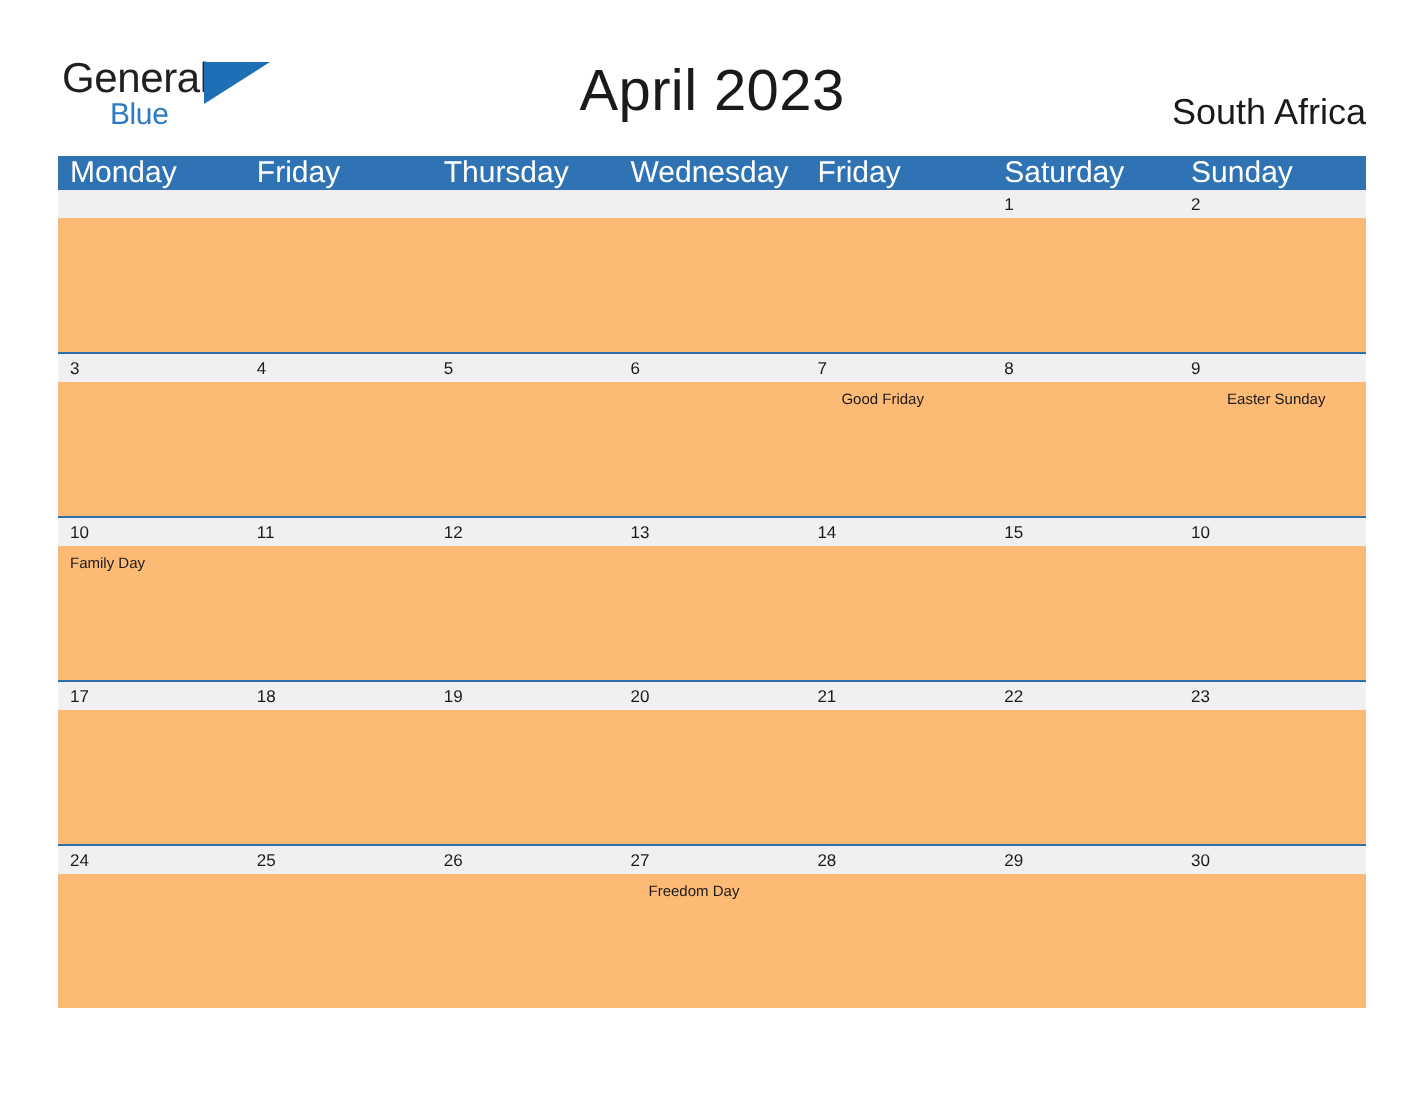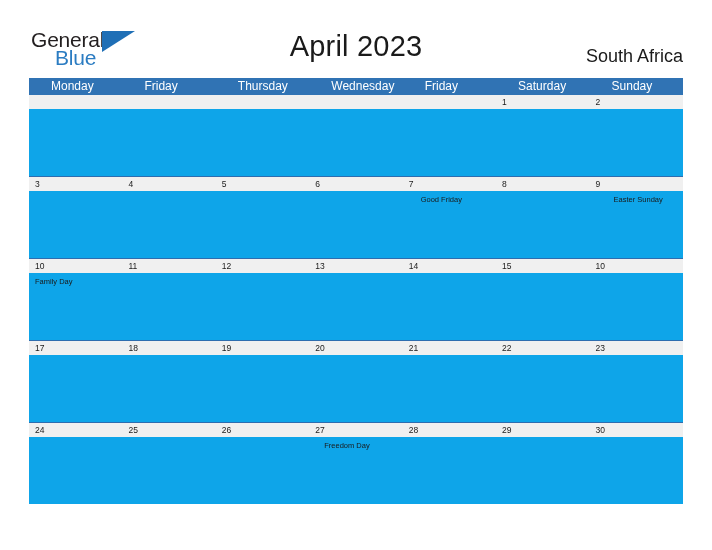--- a/index.html
+++ b/index.html
@@ -44,21 +44,21 @@
     font-size: 21px;
     color: #231f20;
     letter-spacing: -0.2px;
     line-height: 22px;
     font-family: "Liberation Sans", sans-serif;
   }
   .logo-blue {
     position: absolute;
     left: 24px;
     top: 18px;
-    font-size: 21px;
+    font-size: 15px;
     color: #2b7cc2;
     letter-spacing: -0.2px;
     line-height: 22px;
     font-family: "Liberation Sans", sans-serif;
   }
   .logo-triangle {
     position: absolute;
     left: 71px;
     top: 2px;
     width: 0;
@@ -100,23 +100,23 @@
   .weekday-row {
     display: flex;
     width: 654px;
     height: 17px;
     background: #3073b4;
   }
   .weekday-cell {
     width: 93.43px;
     height: 17px;
     color: #ffffff;
-    font-size: 12px;
+    font-size: 15px;
     line-height: 17px;
-    padding-left: 22px;
+    padding-left: 6px;
     box-sizing: border-box;
     font-family: "Liberation Sans", sans-serif;
     white-space: nowrap;
     overflow: hidden;
   }
 
   .week-row {
     width: 654px;
     position: relative;
   }
@@ -138,21 +138,21 @@
     font-size: 8.5px;
     line-height: 14px;
     color: #1a1a1a;
     font-family: "Liberation Sans", sans-serif;
   }
 
   .event-band {
     display: flex;
     width: 654px;
     height: 67px;
-    background: #0ea5e9;
+    background: #fdba74;
     gap: 21px;
   }
   .event-cell {
     width: 93.43px;
     box-sizing: border-box;
     padding-left: 6px;
     padding-top: 3px;
     font-size: 7.5px;
     line-height: 11px;
     color: #1a1a1a;

